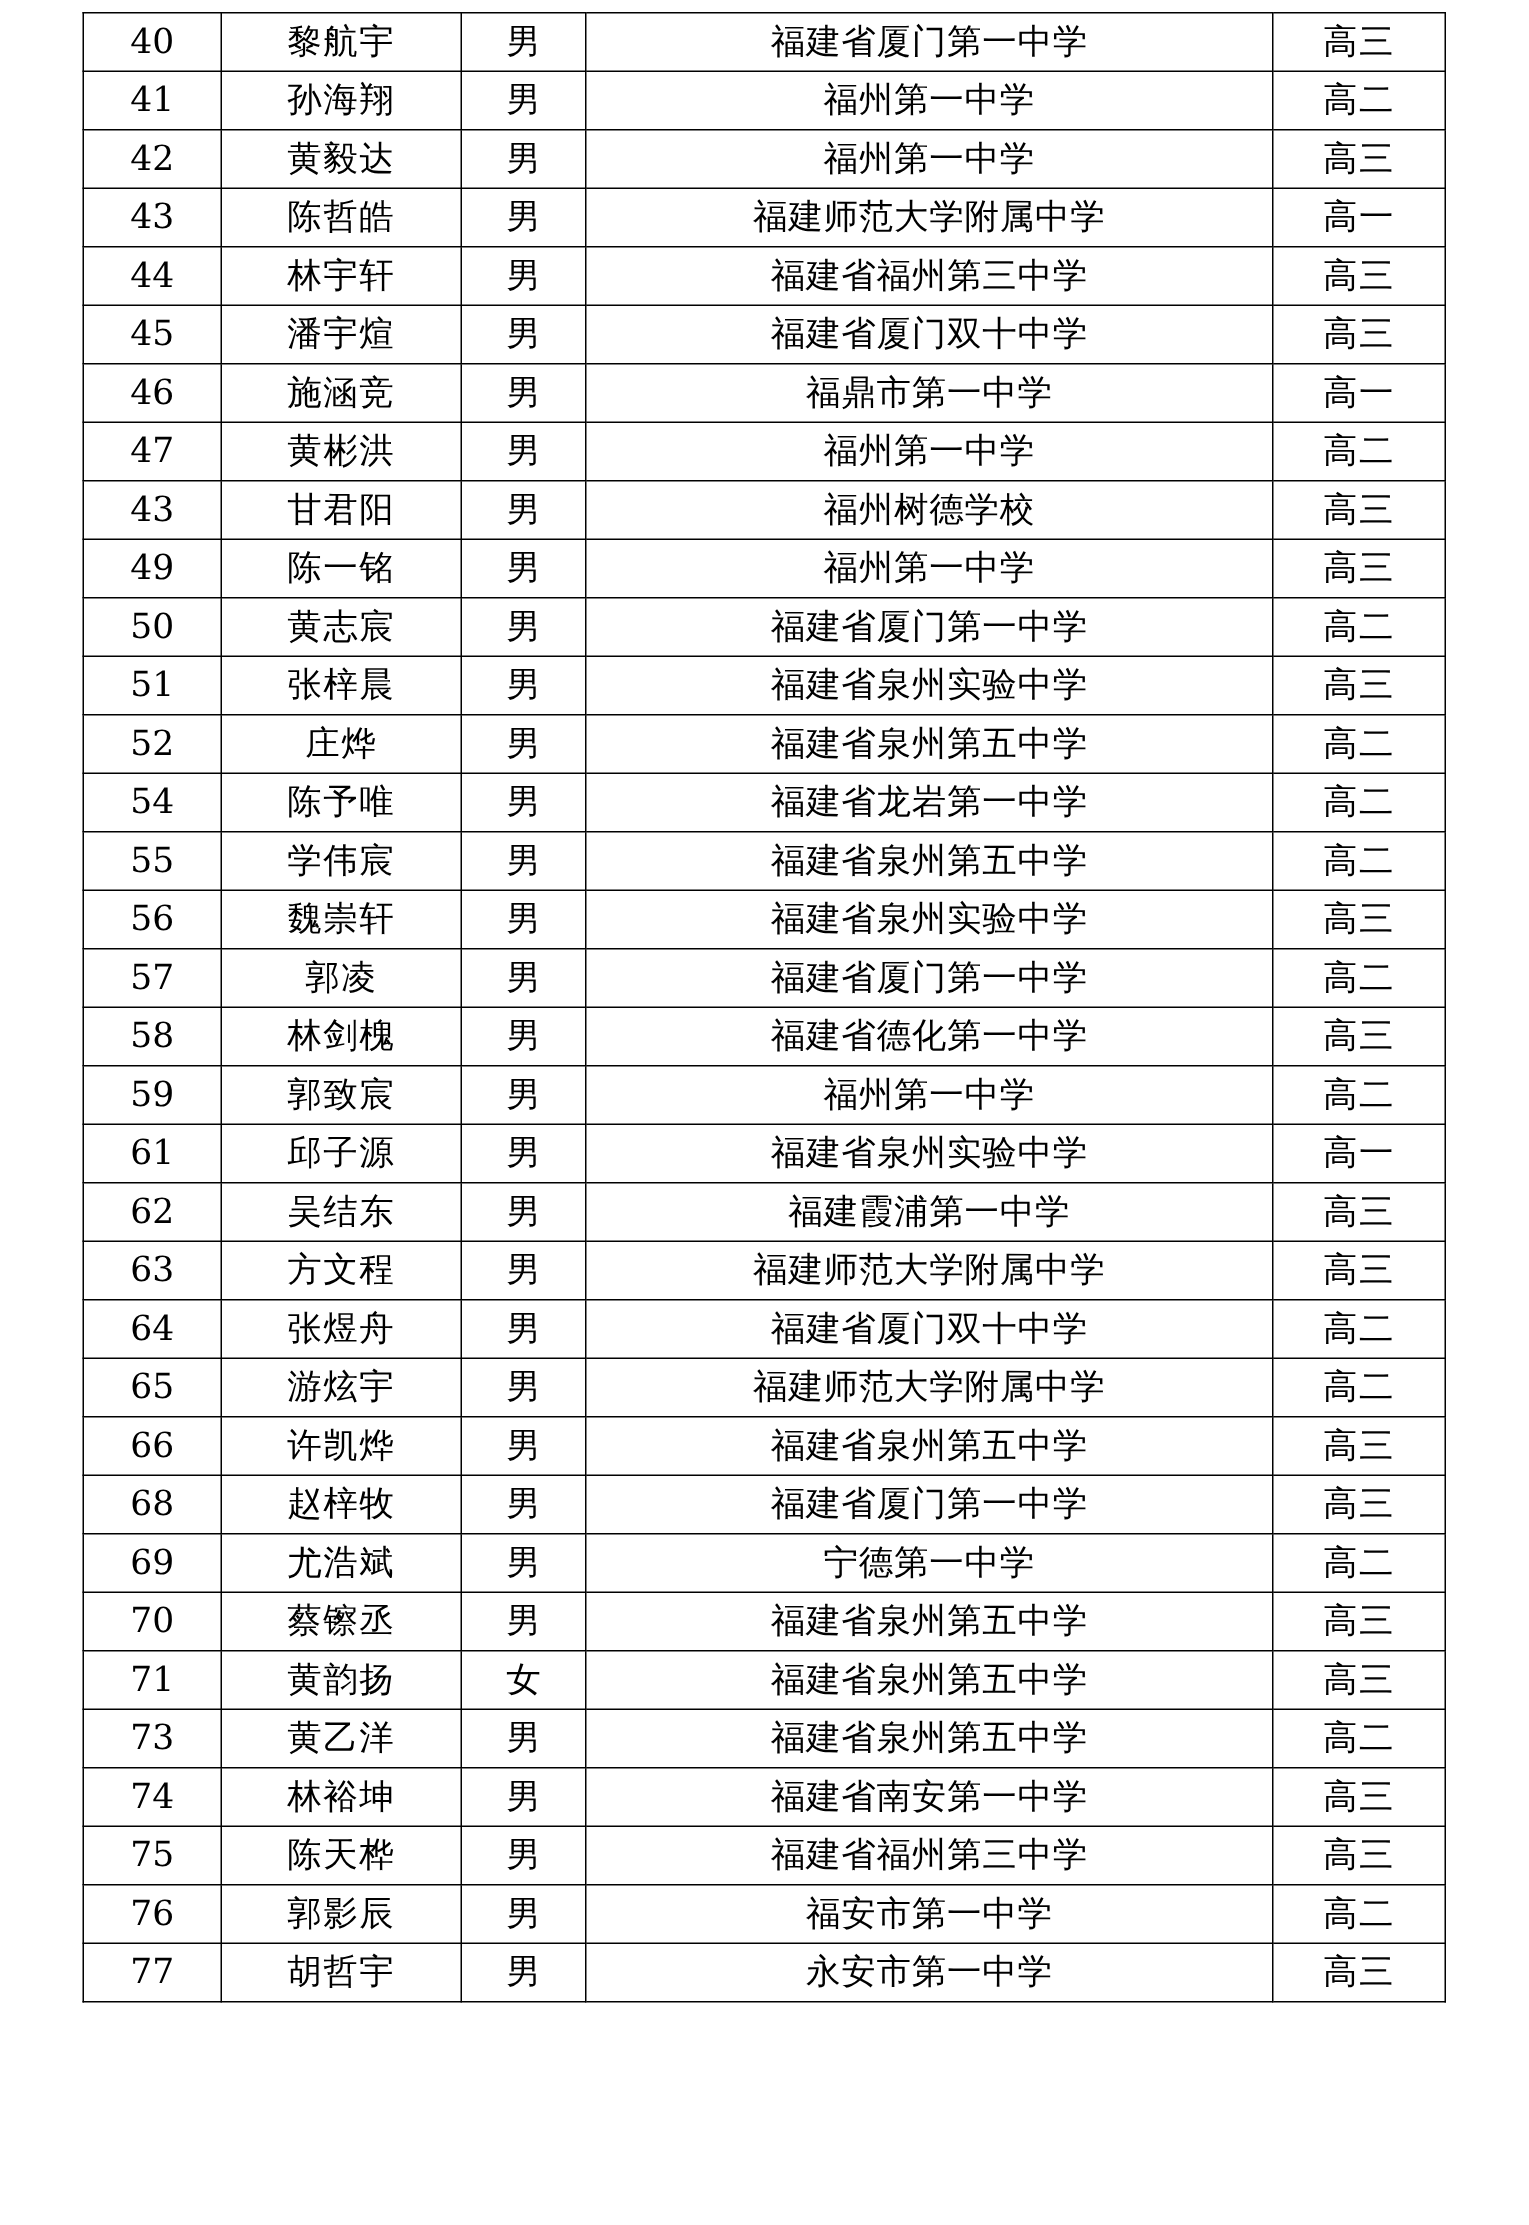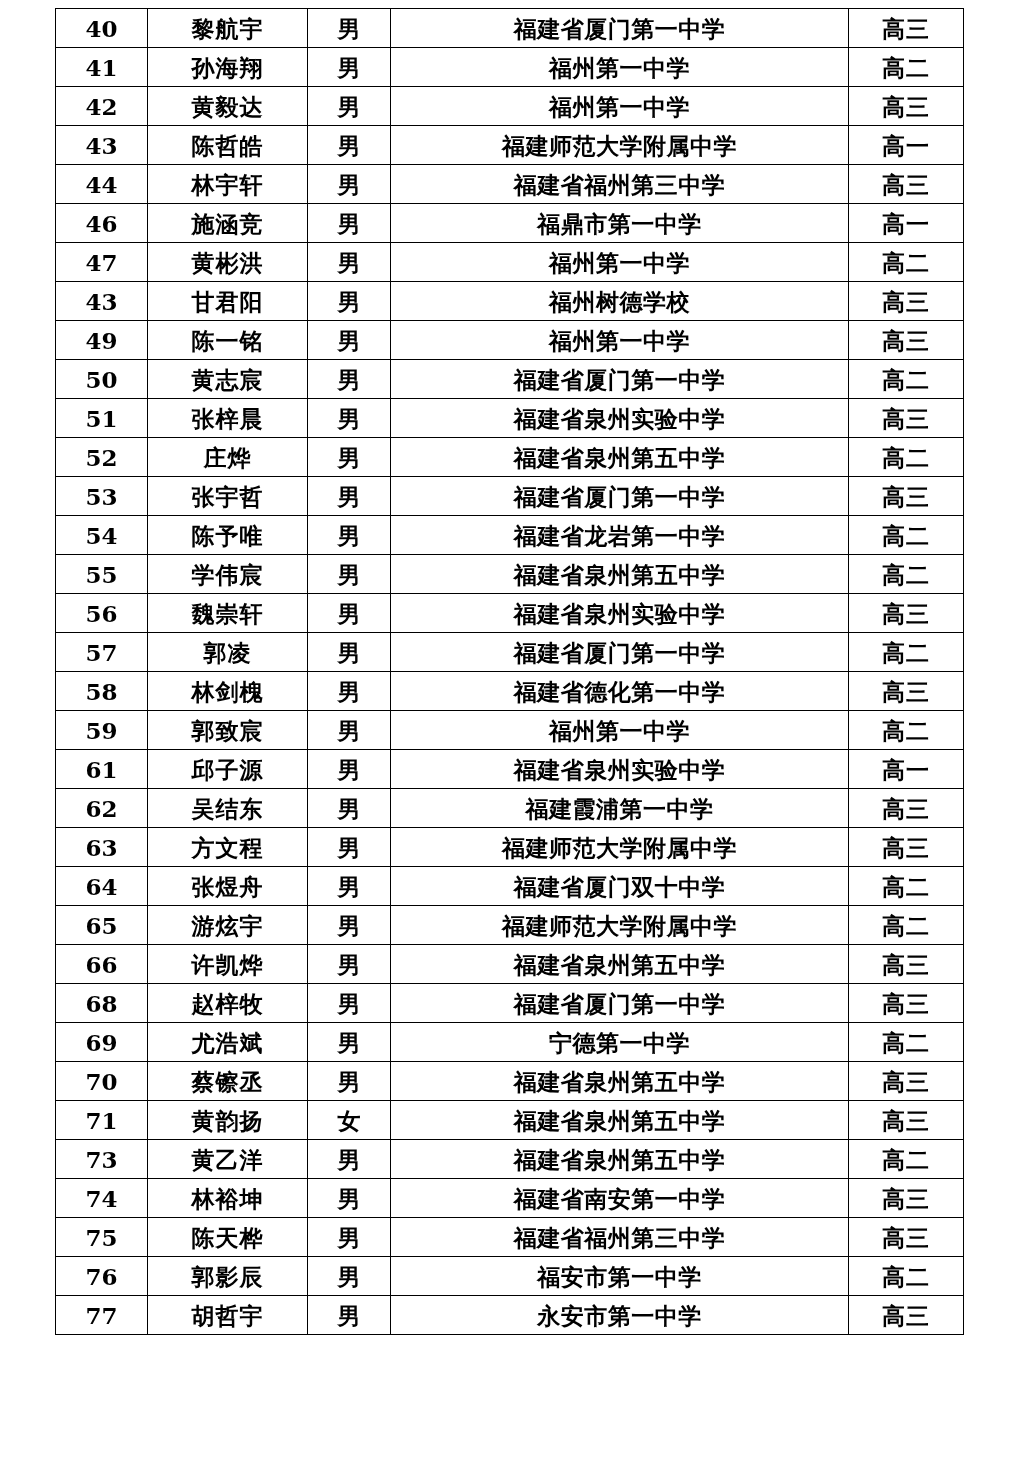--- a/index.html
+++ b/index.html
@@ -11,21 +11,20 @@
     width: 1019px;
     height: 1483px;
     font-family: "DejaVu Serif", "Liberation Serif", serif;
     color: #000000;
   }
   #sheet {
     width: 1019px;
     height: 1483px;
     box-sizing: border-box;
     padding: 8px 55px 8px 55px;
-    font-weight: bold;
   }
   table.roster {
     border-collapse: collapse;
     table-layout: fixed;
     width: 908px;
   }
   table.roster td {
     border: 1px solid #000000;
     height: 38px;
     line-height: 1;
@@ -90,20 +89,27 @@
           <td class="grade">高一</td>
         </tr>
         <tr>
           <td class="index">44</td>
           <td class="name">林宇轩</td>
           <td class="sex">男</td>
           <td class="school">福建省福州第三中学</td>
           <td class="grade">高三</td>
         </tr>
         <tr>
+          <td class="index">45</td>
+          <td class="name">潘宇煊</td>
+          <td class="sex">男</td>
+          <td class="school">福建省厦门双十中学</td>
+          <td class="grade">高三</td>
+        </tr>
+        <tr>
           <td class="index">46</td>
           <td class="name">施涵竞</td>
           <td class="sex">男</td>
           <td class="school">福鼎市第一中学</td>
           <td class="grade">高一</td>
         </tr>
         <tr>
           <td class="index">47</td>
           <td class="name">黄彬洪</td>
           <td class="sex">男</td>
@@ -137,27 +143,20 @@
           <td class="sex">男</td>
           <td class="school">福建省泉州实验中学</td>
           <td class="grade">高三</td>
         </tr>
         <tr>
           <td class="index">52</td>
           <td class="name">庄烨</td>
           <td class="sex">男</td>
           <td class="school">福建省泉州第五中学</td>
           <td class="grade">高二</td>
-        </tr>
-        <tr>
-          <td class="index">53</td>
-          <td class="name">张宇哲</td>
-          <td class="sex">男</td>
-          <td class="school">福建省厦门第一中学</td>
-          <td class="grade">高三</td>
         </tr>
         <tr>
           <td class="index">54</td>
           <td class="name">陈予唯</td>
           <td class="sex">男</td>
           <td class="school">福建省龙岩第一中学</td>
           <td class="grade">高二</td>
         </tr>
         <tr>
           <td class="index">55</td>

